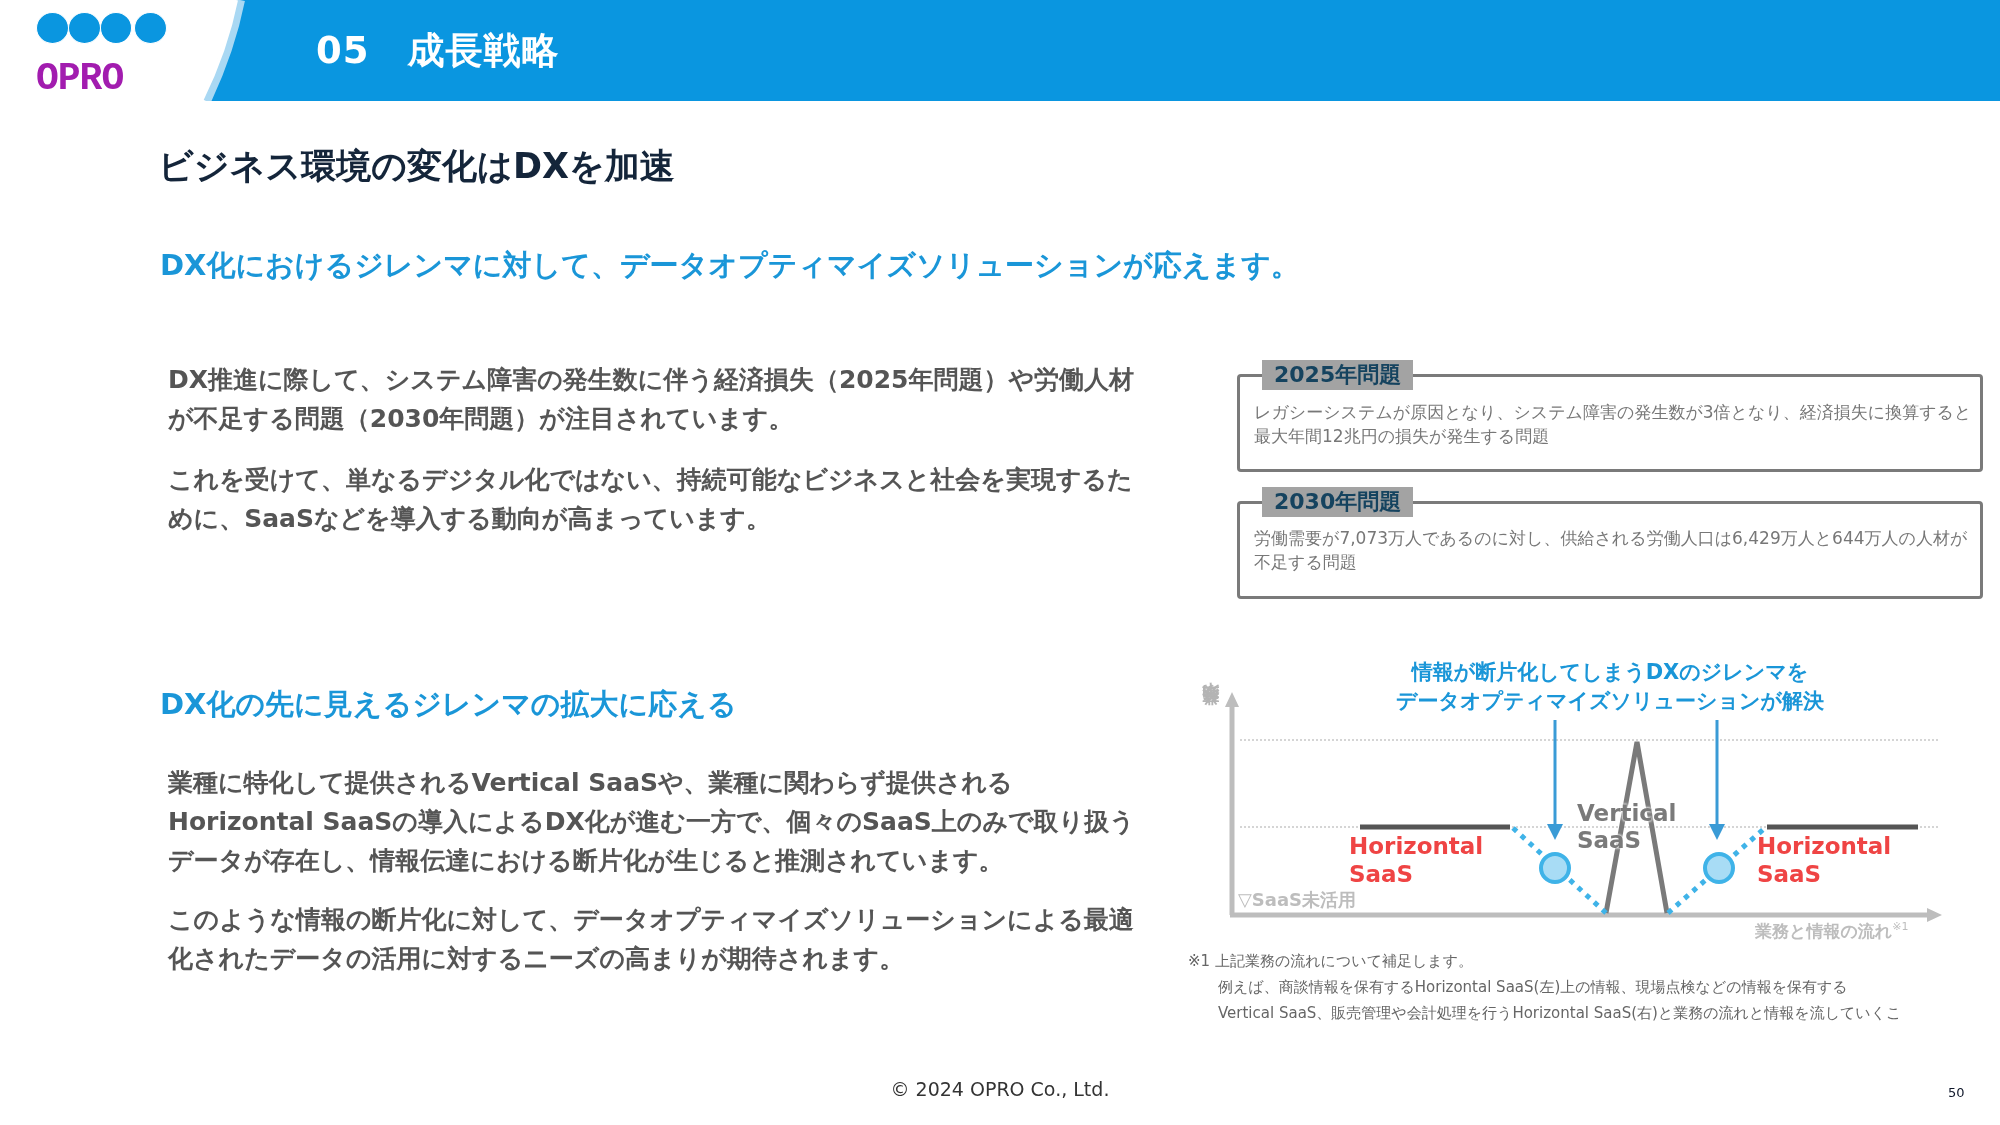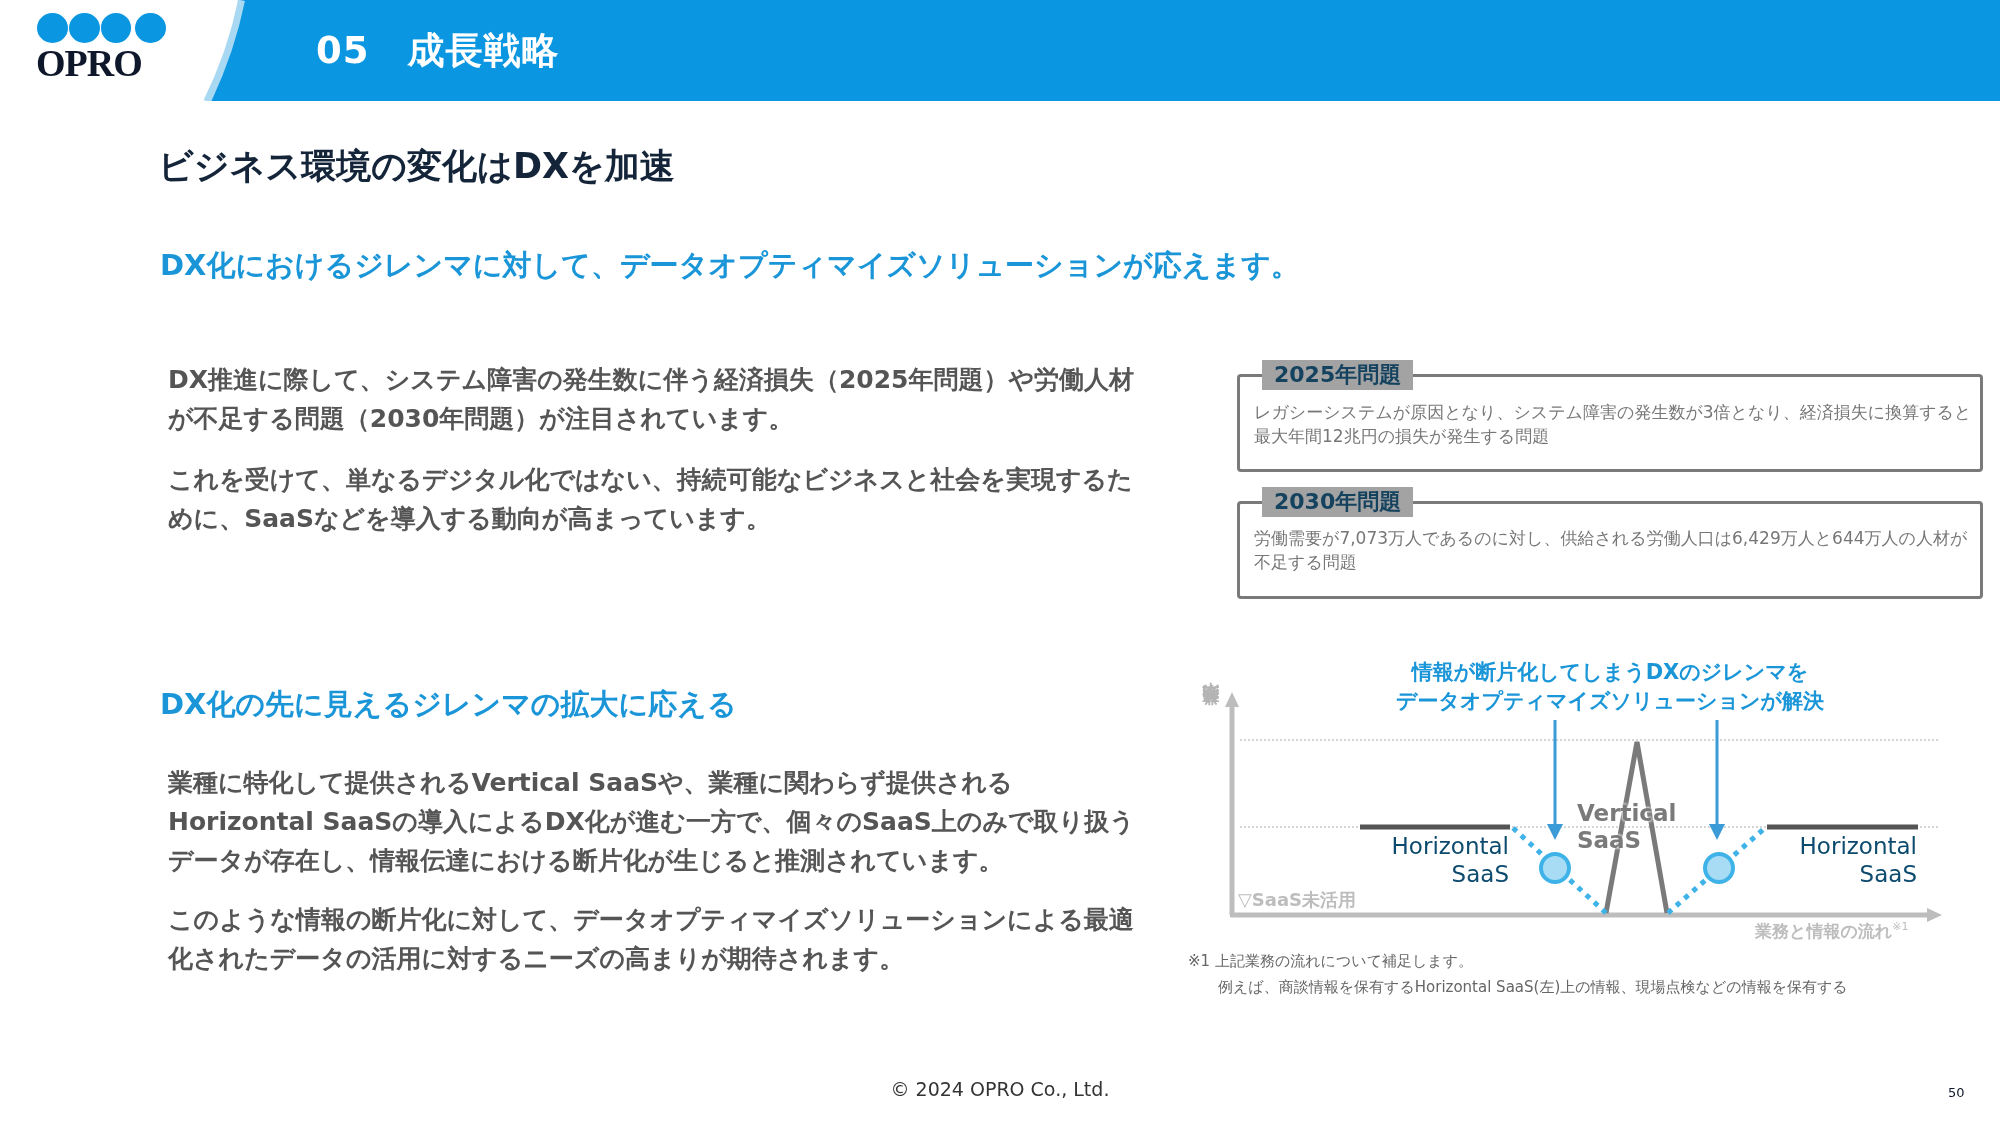--- a/index.html
+++ b/index.html
@@ -6,21 +6,21 @@
   body { width:2000px; height:1125px; position:relative; overflow:hidden; background:#ffffff;
          font-family:"DejaVu Sans", "Liberation Sans", sans-serif; color:#333; }
   .abs { position:absolute; }
   
   .header-band { left:0; top:0; width:2000px; height:101px; background:#0a96e0; }
   .header-white { left:0; top:0; width:260px; height:101px; }
   .section-title { left:316px; top:26px; font-size:37px; color:#ffffff; font-weight:bold; letter-spacing:1px; white-space:pre; }
   .logo { left:36px; top:12px; width:130px; height:75px; }
   .logo-dots { display:flex; gap:0; }
   .logo-dot { width:32px; height:30px; border-radius:50%; background:#0a96e0; margin-right:-1px; border:1px solid #fff; }
-  .logo-text { font-family:Liberation Serif, serif; font-weight:bold; font-size:38px; color:#0f172a; letter-spacing:-1px; line-height:38px; margin-top:0; }
+  .logo-text { font-family:Liberation Mono, monospace; font-weight:bold; font-size:38px; color:#a21caf; letter-spacing:-1px; line-height:38px; margin-top:16px; }
 
   .page-heading { left:158px; top:143px; font-size:35px; font-weight:bold; color:#14253a; }
   .lead { left:160px; top:240px; font-size:29px; font-weight:bold; color:#1a96d8; line-height:50px; }
   .body-text { font-size:25px; font-weight:bold; color:#555; line-height:39px; }
   .p1 { left:168px; top:360px; width:990px; }
   .p2 { left:168px; top:460px; width:990px; }
   .sub-heading { left:160px; top:685px; font-size:29px; font-weight:bold; color:#1a96d8; }
   .p3 { left:168px; top:763px; width:990px; }
   .p4 { left:168px; top:900px; width:990px; }
 
@@ -32,21 +32,21 @@
   .it2 { left:1262px; top:487px; }
   .issue-body { font-size:17px; color:#777; line-height:24px; width:720px; }
   .ib1 { left:1254px; top:400px; }
   .ib2 { left:1254px; top:526px; }
 
   .diag-title { left:1360px; top:658px; width:500px; text-align:center; font-size:21px; font-weight:bold; color:#1a96d8; line-height:29px; }
   .y-label { left:1198px; top:712px; font-size:17px; color:#b4b4b4; writing-mode:vertical-rl; transform:rotate(180deg); font-weight:bold; letter-spacing:2px; }
   .unused-label { left:1238px; top:888px; font-size:18px; color:#bdbdbd; font-weight:bold; }
   .x-label { left:1755px; top:920px; font-size:17px; color:#bdbdbd; font-weight:bold; }
   .x-label sup { font-size:11px; font-weight:normal; }
-  .h-label { font-size:23px; font-weight:normal; color:#0c4a6e; text-align:right; line-height:28px; width:160px; }
+  .h-label { font-size:23px; font-weight:bold; color:#ef4444; text-align:left; line-height:28px; width:160px; }
   .hl-left { left:1349px; top:832px; }
   .hl-right { left:1757px; top:832px; }
   .v-label { left:1577px; top:800px; width:120px; font-size:23px; font-weight:bold; color:#7a7a7a; line-height:27px; text-shadow:0 0 3px #fff, 0 0 3px #fff; }
 
   .footnote { left:1188px; top:948px; font-size:15px; color:#666; line-height:26px; }
   .footnote .indent { padding-left:30px; display:block; }
   .copyright { left:0; width:2000px; top:1078px; text-align:center; font-size:19px; color:#333; }
   .page-num { left:1948px; top:1085px; font-size:13px; color:#0f172a; }
 </style>
 </head>
@@ -121,16 +121,17 @@
 <div class="abs y-label">業務効率</div>
 <div class="abs unused-label">▽SaaS未活用</div>
 <div class="abs x-label"><span>業務と情報の流れ</span><sup>※1</sup></div>
 <div class="abs h-label hl-left">Horizontal SaaS</div>
 <div class="abs v-label">Vertical SaaS</div>
 <div class="abs h-label hl-right">Horizontal SaaS</div>
 
 <div class="abs footnote">
   <div><span>※1</span> <span>上記業務の流れについて補足します。</span></div>
   <span class="indent">例えば、商談情報を保有するHorizontal SaaS(左)上の情報、現場点検などの情報を保有する</span>
+  <span class="indent">Vertical SaaS、販売管理や会計処理を行うHorizontal SaaS(右)と業務の流れと情報を流していくこ</span>
 </div>
 
 <div class="abs copyright">© 2024 OPRO Co., Ltd.</div>
 <div class="abs page-num">50</div>
 
 </body></html>

